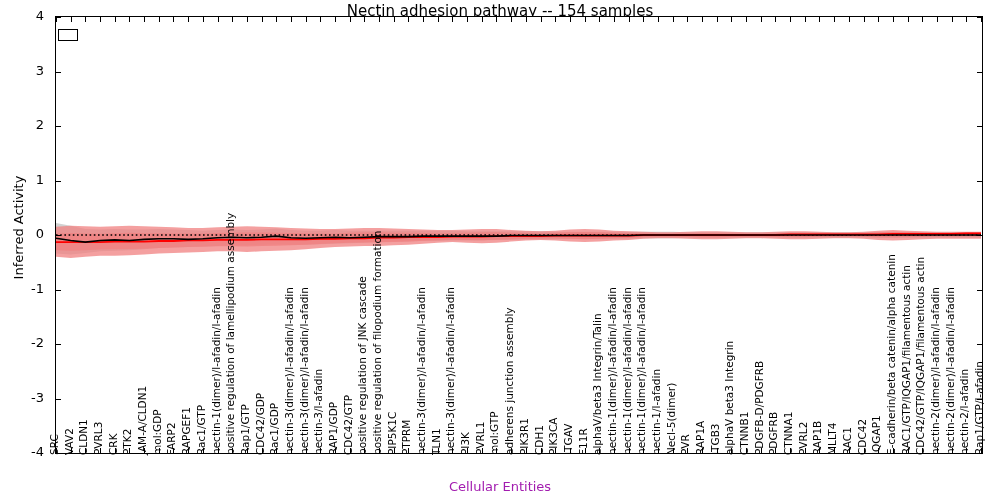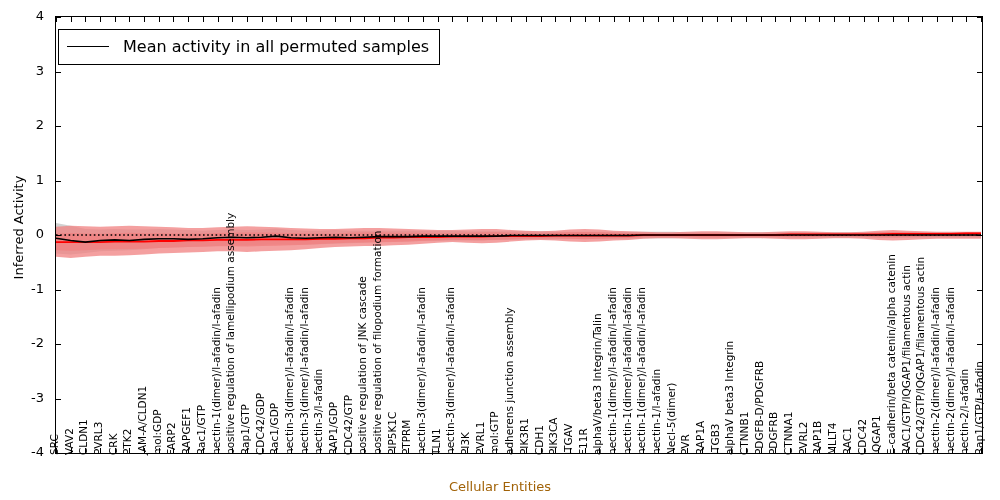--- a/index.html
+++ b/index.html
@@ -4,21 +4,21 @@
 <style>
   html,body{margin:0;padding:0;background:#fff;}
   body{width:1000px;height:500px;overflow:hidden;
        font-family:"DejaVu Sans","Liberation Sans",sans-serif;}
   #root{position:relative;width:1000px;height:500px;}
   #title{position:absolute;left:0;top:2px;width:1000px;text-align:center;
          font-size:15px;color:#000;}
   #ylabel{position:absolute;left:-92px;top:220px;width:220px;text-align:center;
           transform:rotate(-90deg);font-size:13px;color:#000;}
   #xlabel{position:absolute;left:0;top:479px;width:1000px;text-align:center;
-          font-size:13px;color:#a16207;}
+          font-size:13px;color:#a21caf;}
   #plot{position:absolute;left:55px;top:16px;width:928px;height:438px;
         border:1px solid #000;box-sizing:border-box;background:#fff;}
   #svg{position:absolute;left:0;top:0;}
   #yticks{position:absolute;left:0;top:16px;width:50px;height:438px;}
   #yticks .lbl{position:absolute;right:6px;width:44px;text-align:right;
                font-size:13px;color:#000;transform:translateY(-9px);}
   #xticks{position:absolute;left:55px;top:455px;width:928px;height:0;}
   .xlab{position:absolute;bottom:0;transform-origin:left bottom;
         transform:rotate(-90deg);white-space:nowrap;font-size:10.5px;
         color:#000;line-height:10px;}
@@ -27,20 +27,21 @@
   .lgrow{display:flex;align-items:center;height:24px;}
   .lgline{width:42px;height:0;border-top:1.6px solid #000;margin-right:14px;}
   .lgline.red{border-top-color:#ff0000;}
   .lgtxt{font-size:16px;color:#000;}
 </style>
 </head>
 <body>
 
 <div id="root">
 
+  <div id="title">Nectin adhesion pathway -- 154 samples</div>
   <div id="ylabel">Inferred Activity</div>
   <div id="xlabel">Cellular Entities</div>
 
   <div id="plot">
     <svg id="svg" width="926" height="436">
         <path d="M0.00 206.01 L14.68 208.74 L29.37 212.00 L44.05 212.55 L58.73 212.00 L73.41 212.55 L88.10 212.55 L102.78 212.00 L117.46 212.55 L132.14 213.09 L146.83 213.64 L161.51 213.09 L176.19 212.55 L190.87 213.09 L205.56 212.55 L220.24 211.46 L234.92 213.09 L249.60 213.64 L264.29 213.64 L278.97 213.09 L293.65 213.64 L308.33 213.64 L323.02 213.64 L337.70 213.64 L352.38 213.64 L367.06 213.64 L381.75 213.64 L396.43 213.64 L411.11 214.18 L425.79 214.18 L440.48 214.18 L455.16 214.18 L469.84 214.18 L484.52 214.18 L499.21 214.73 L513.89 214.73 L528.57 214.73 L543.25 214.73 L557.94 214.73 L572.62 214.73 L587.30 214.73 L601.98 214.73 L616.67 214.73 L631.35 215.28 L646.03 215.28 L660.71 215.28 L675.40 215.28 L690.08 215.28 L704.76 215.28 L719.44 215.28 L734.13 215.28 L748.81 215.28 L763.49 215.28 L778.17 215.28 L792.86 215.28 L807.54 215.28 L822.22 215.28 L836.90 215.28 L851.59 215.28 L866.27 215.28 L880.95 215.28 L895.63 215.28 L910.32 215.28 L925.00 215.28 L925.00 220.72 L910.32 220.72 L895.63 220.72 L880.95 220.72 L866.27 220.72 L851.59 220.72 L836.90 220.72 L822.22 220.72 L807.54 220.72 L792.86 220.72 L778.17 220.72 L763.49 220.72 L748.81 220.72 L734.13 220.72 L719.44 220.72 L704.76 220.72 L690.08 220.72 L675.40 220.72 L660.71 220.72 L646.03 220.72 L631.35 220.72 L616.67 221.27 L601.98 221.27 L587.30 221.27 L572.62 221.81 L557.94 221.81 L543.25 221.81 L528.57 221.81 L513.89 221.81 L499.21 222.36 L484.52 222.36 L469.84 222.36 L455.16 222.91 L440.48 222.91 L425.79 223.45 L411.11 223.45 L396.43 223.45 L381.75 224.00 L367.06 224.00 L352.38 224.54 L337.70 224.54 L323.02 225.09 L308.33 225.63 L293.65 226.17 L278.97 226.72 L264.29 227.26 L249.60 227.81 L234.92 227.81 L220.24 227.26 L205.56 227.81 L190.87 228.35 L176.19 228.35 L161.51 228.90 L146.83 229.44 L132.14 229.99 L117.46 230.53 L102.78 231.08 L88.10 232.17 L73.41 233.26 L58.73 233.81 L44.05 234.35 L29.37 235.99 L14.68 237.62 L0.00 236.53 Z" fill="#999999" fill-opacity="0.45" stroke="none"></path>
         <path d="M0.00 209.82 L14.68 208.74 L29.37 209.28 L44.05 209.82 L58.73 209.28 L73.41 208.74 L88.10 209.28 L102.78 209.82 L117.46 210.37 L132.14 210.91 L146.83 210.91 L161.51 210.37 L176.19 209.82 L190.87 209.28 L205.56 209.82 L220.24 210.37 L234.92 210.91 L249.60 211.46 L264.29 212.00 L278.97 212.00 L293.65 211.46 L308.33 210.91 L323.02 210.91 L337.70 211.46 L352.38 212.00 L367.06 212.55 L381.75 213.09 L396.43 213.09 L411.11 212.55 L425.79 212.00 L440.48 212.00 L455.16 213.09 L469.84 213.64 L484.52 214.18 L499.21 213.64 L513.89 212.55 L528.57 212.00 L543.25 212.55 L557.94 213.64 L572.62 214.18 L587.30 214.73 L601.98 215.28 L616.67 215.28 L631.35 214.73 L646.03 214.18 L660.71 214.18 L675.40 214.73 L690.08 215.28 L704.76 215.28 L719.44 214.73 L734.13 214.18 L748.81 214.18 L763.49 214.73 L778.17 215.28 L792.86 215.28 L807.54 214.73 L822.22 213.64 L836.90 213.09 L851.59 213.64 L866.27 214.18 L880.95 214.73 L895.63 214.73 L910.32 214.73 L925.00 214.73 L925.00 221.81 L910.32 221.81 L895.63 221.81 L880.95 221.81 L866.27 222.36 L851.59 222.91 L836.90 223.45 L822.22 222.91 L807.54 221.81 L792.86 221.27 L778.17 221.27 L763.49 221.81 L748.81 222.36 L734.13 222.36 L719.44 221.81 L704.76 221.27 L690.08 221.27 L675.40 221.81 L660.71 222.36 L646.03 222.36 L631.35 221.81 L616.67 221.27 L601.98 221.27 L587.30 221.81 L572.62 222.91 L557.94 223.45 L543.25 224.54 L528.57 225.09 L513.89 224.54 L499.21 223.45 L484.52 222.91 L469.84 223.45 L455.16 224.54 L440.48 225.63 L425.79 226.17 L411.11 225.63 L396.43 225.09 L381.75 225.63 L367.06 226.72 L352.38 227.81 L337.70 228.35 L323.02 228.90 L308.33 228.90 L293.65 229.44 L278.97 229.99 L264.29 231.08 L249.60 232.17 L234.92 233.26 L220.24 233.81 L205.56 234.35 L190.87 234.90 L176.19 234.35 L161.51 234.35 L146.83 234.90 L132.14 235.44 L117.46 235.99 L102.78 236.53 L88.10 237.62 L73.41 238.16 L58.73 238.71 L44.05 238.71 L29.37 239.80 L14.68 240.89 L0.00 239.80 Z" fill="#f08080" fill-opacity="0.75" stroke="none"></path>
         <path d="M0.00 216.69 L14.68 216.09 L29.37 216.39 L44.05 216.69 L58.73 216.15 L73.41 215.85 L88.10 216.15 L102.78 216.20 L117.46 216.50 L132.14 216.56 L146.83 216.56 L161.51 216.01 L176.19 215.71 L190.87 215.41 L205.56 215.47 L220.24 215.77 L234.92 216.07 L249.60 216.36 L264.29 216.42 L278.97 216.42 L293.65 215.87 L308.33 215.57 L323.02 215.33 L337.70 215.63 L352.38 215.68 L367.06 215.98 L381.75 216.28 L396.43 216.04 L411.11 215.74 L425.79 215.44 L440.48 215.19 L455.16 215.79 L469.84 216.09 L484.52 216.39 L499.21 215.85 L513.89 215.25 L528.57 214.95 L543.25 215.25 L557.94 215.85 L572.62 216.15 L587.30 216.20 L601.98 216.50 L616.67 216.50 L631.35 216.20 L646.03 215.90 L660.71 215.90 L675.40 216.20 L690.08 216.50 L704.76 216.50 L719.44 216.20 L734.13 215.66 L748.81 215.66 L763.49 215.96 L778.17 216.26 L792.86 216.26 L807.54 215.96 L822.22 215.36 L836.90 214.81 L851.59 215.11 L866.27 215.41 L880.95 215.71 L895.63 215.71 L910.32 215.47 L925.00 215.47 L925.00 219.36 L910.32 219.36 L895.63 219.61 L880.95 219.61 L866.27 219.91 L851.59 220.21 L836.90 220.51 L822.22 220.45 L807.54 219.85 L792.86 219.55 L778.17 219.55 L763.49 219.85 L748.81 220.15 L734.13 220.15 L719.44 220.10 L704.76 219.80 L690.08 219.80 L675.40 220.10 L660.71 220.40 L646.03 220.40 L631.35 220.10 L616.67 219.80 L601.98 219.80 L587.30 220.10 L572.62 220.94 L557.94 221.24 L543.25 221.84 L528.57 222.14 L513.89 221.84 L499.21 221.24 L484.52 221.19 L469.84 221.49 L455.16 222.09 L440.48 222.69 L425.79 223.23 L411.11 222.93 L396.43 222.63 L381.75 223.18 L367.06 223.78 L352.38 224.38 L337.70 224.92 L323.02 225.22 L308.33 225.47 L293.65 225.77 L278.97 226.31 L264.29 226.91 L249.60 227.76 L234.92 228.35 L220.24 228.65 L205.56 228.95 L190.87 229.50 L176.19 229.20 L161.51 229.20 L146.83 229.74 L132.14 230.04 L117.46 230.59 L102.78 230.89 L88.10 231.73 L73.41 232.03 L58.73 232.33 L44.05 232.58 L29.37 233.18 L14.68 233.78 L0.00 233.18 Z" fill="#f08080" fill-opacity="0.75" stroke="none"></path>
         <path d="M0.00 218.00 L14.68 218.00 L29.37 218.00 L44.05 218.00 L58.73 218.00 L73.41 218.00 L88.10 218.00 L102.78 218.00 L117.46 218.00 L132.14 218.00 L146.83 218.00 L161.51 218.00 L176.19 218.00 L190.87 218.00 L205.56 218.00 L220.24 218.00 L234.92 218.00 L249.60 218.00 L264.29 218.00 L278.97 218.00 L293.65 218.00 L308.33 218.00 L323.02 218.00 L337.70 218.00 L352.38 218.00 L367.06 218.00 L381.75 218.00 L396.43 218.00 L411.11 218.00 L425.79 218.00 L440.48 218.00 L455.16 218.00 L469.84 218.00 L484.52 218.00 L499.21 218.00 L513.89 218.00 L528.57 218.00 L543.25 218.00 L557.94 218.00 L572.62 218.00 L587.30 218.00 L601.98 218.00 L616.67 218.00 L631.35 218.00 L646.03 218.00 L660.71 218.00 L675.40 218.00 L690.08 218.00 L704.76 218.00 L719.44 218.00 L734.13 218.00 L748.81 218.00 L763.49 218.00 L778.17 218.00 L792.86 218.00 L807.54 218.00 L822.22 218.00 L836.90 218.00 L851.59 218.00 L866.27 218.00 L880.95 218.00 L895.63 218.00 L910.32 218.00 L925.00 218.00 " fill="none" stroke="#000000" stroke-width="1.6" stroke-dasharray="1.6,2.6"></path>
         <path d="M0.00 225.09 L14.68 225.09 L29.37 225.09 L44.05 225.09 L58.73 224.54 L73.41 224.54 L88.10 224.54 L102.78 224.00 L117.46 224.00 L132.14 223.45 L146.83 223.45 L161.51 222.91 L176.19 222.91 L190.87 222.91 L205.56 222.36 L220.24 222.36 L234.92 222.36 L249.60 222.36 L264.29 221.81 L278.97 221.81 L293.65 221.27 L308.33 221.27 L323.02 220.72 L337.70 220.72 L352.38 220.18 L367.06 220.18 L381.75 220.18 L396.43 219.63 L411.11 219.63 L425.79 219.63 L440.48 219.09 L455.16 219.09 L469.84 219.09 L484.52 219.09 L499.21 218.54 L513.89 218.54 L528.57 218.54 L543.25 218.54 L557.94 218.54 L572.62 218.54 L587.30 218.00 L601.98 218.00 L616.67 218.00 L631.35 218.00 L646.03 218.00 L660.71 218.00 L675.40 218.00 L690.08 218.00 L704.76 218.00 L719.44 218.00 L734.13 217.46 L748.81 217.46 L763.49 217.46 L778.17 217.46 L792.86 217.46 L807.54 217.46 L822.22 217.46 L836.90 216.91 L851.59 216.91 L866.27 216.91 L880.95 216.91 L895.63 216.91 L910.32 216.36 L925.00 216.36 " fill="none" stroke="#ff0000" stroke-width="1.8"></path>
@@ -266,19 +267,15 @@
       <div class="xlab" style="left: 840.905px;">E-cadherin/beta catenin/alpha catenin</div>
       <div class="xlab" style="left: 855.587px;">RAC1/GTP/IQGAP1/filamentous actin</div>
       <div class="xlab" style="left: 870.27px;">CDC42/GTP/IQGAP1/filamentous actin</div>
       <div class="xlab" style="left: 884.952px;">nectin-2(dimer)/l-afadin/l-afadin</div>
       <div class="xlab" style="left: 899.635px;">nectin-2(dimer)/l-afadin/l-afadin</div>
       <div class="xlab" style="left: 914.317px;">nectin-2/l-afadin</div>
       <div class="xlab" style="left: 929px;">Rap1/GTP/l-afadin</div>
     </div>
 
   <div id="legend">
-    <div class="lgrow">
-      <span class="lgline"></span>
-      <span class="lgtxt">Mean activity in all permuted samples</span>
-    </div>
   </div>
 
 </div>
 
 </body></html>

